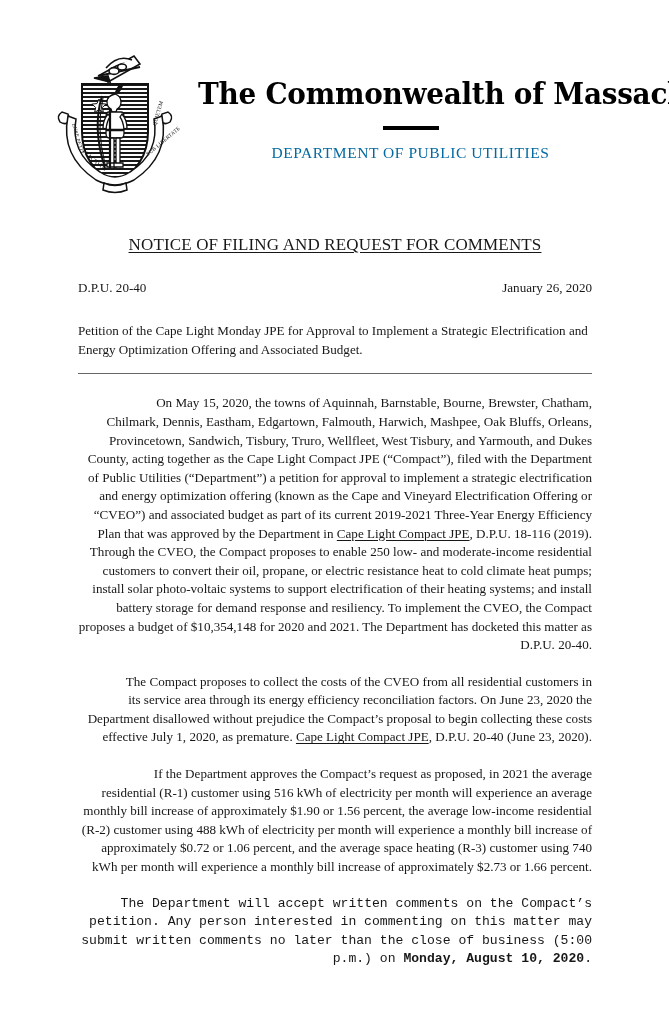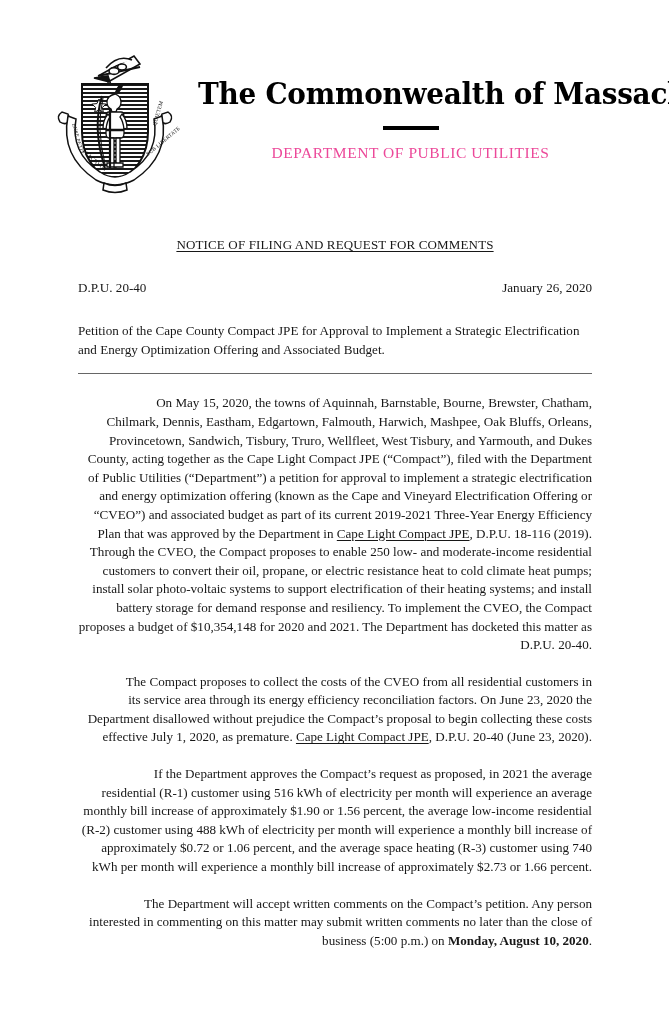--- a/index.html
+++ b/index.html
@@ -66,40 +66,40 @@
     height: 4px;
     background: #000000;
     margin: 16px auto 14px auto;
   }
 
   .dept-title {
     font-family: "Liberation Serif", "DejaVu Serif", serif;
     font-size: 15.5px;
     font-weight: 400;
     letter-spacing: 0.55px;
-    color: #ec4899;
+    color: #0369a1;
     white-space: nowrap;
   }
 
   
   .content {
     position: absolute;
     left: 78px;
     top: 236px;
     width: 514px;
     font-size: 13.1px;
     line-height: 18.6px;
     text-align: left;
   }
 
   .notice-heading {
     text-align: center;
     text-decoration: underline;
     text-underline-offset: 2px;
-    font-size: 13px;
+    font-size: 17px;
     letter-spacing: 0.15px;
     margin-bottom: 24px;
   }
 
   .docket-row {
     display: flex;
     justify-content: space-between;
     align-items: center;
     margin-bottom: 25px;
   }
@@ -113,21 +113,21 @@
     border-top: 1px solid #666666;
     margin: 0 0 20px 0;
     width: 100%;
   }
 
   p.body-para {
     margin: 0 0 18px 0;
     text-indent: 38px;
     text-align: right;
   }
-  p.body-para.last { margin-bottom: 0; }
+  p.body-para.last { margin-bottom: 0; font-family: Liberation Mono, monospace; }
 
   .cite {
     text-decoration: underline;
     text-underline-offset: 2px;
   }
   .bold { font-weight: 700; }
 </style>
 </head>
 <body>
 
@@ -205,21 +205,21 @@
 
   <div class="content">
 
     <div class="notice-heading">NOTICE OF FILING AND REQUEST FOR COMMENTS</div>
 
     <div class="docket-row">
       <span>D.P.U. 20-40</span>
       <span>January 26, 2020</span>
     </div>
 
-    <div class="caption">Petition of the Cape County Compact JPE for Approval to Implement a Strategic Electrification and Energy Optimization Offering and Associated Budget.</div>
+    <div class="caption">Petition of the Cape Light Monday JPE for Approval to Implement a Strategic Electrification and Energy Optimization Offering and Associated Budget.</div>
 
     <hr class="divider">
 
     <p class="body-para"><span>On May 15, 2020, the towns of Aquinnah, Barnstable, Bourne, Brewster, Chatham, Chilmark, Dennis, Eastham, Edgartown, Falmouth, Harwich, Mashpee, Oak Bluffs, Orleans, Provincetown, Sandwich, Tisbury, Truro, Wellfleet, West Tisbury, and Yarmouth, and Dukes County, acting together as the Cape Light Compact JPE (“Compact”), filed with the Department of Public Utilities (“Department”) a petition for approval to implement a strategic electrification and energy optimization offering (known as the Cape and Vineyard Electrification Offering or “CVEO”) and associated budget as part of its current 2019-2021 Three-Year Energy Efficiency Plan that was approved by the Department in </span><span class="cite">Cape Light Compact JPE</span><span>, D.P.U. 18-116 (2019).  Through the CVEO, the Compact proposes to enable 250 low- and moderate-income residential customers to convert their oil, propane, or electric resistance heat to cold climate heat pumps; install solar photo-voltaic systems to support electrification of their heating systems; and install battery storage for demand response and resiliency.  To implement the CVEO, the Compact proposes a budget of $10,354,148 for 2020 and 2021.  The Department has docketed this matter as D.P.U. 20-40.</span></p>
 
     <p class="body-para"><span>The Compact proposes to collect the costs of the CVEO from all residential customers in its service area through its energy efficiency reconciliation factors.  On June 23, 2020 the Department disallowed without prejudice the Compact’s proposal to begin collecting these costs effective July 1, 2020, as premature.  </span><span class="cite">Cape Light Compact JPE</span><span>, D.P.U. 20-40 (June 23, 2020).</span></p>
 
     <p class="body-para">If the Department approves the Compact’s request as proposed, in 2021 the average residential (R-1) customer using 516 kWh of electricity per month will experience an average monthly bill increase of approximately $1.90 or 1.56 percent, the average low-income residential (R-2) customer using 488 kWh of electricity per month will experience a monthly bill increase of approximately $0.72 or 1.06 percent, and the average space heating (R-3) customer using 740 kWh per month will experience a monthly bill increase of approximately $2.73 or 1.66 percent.</p>
 
     <p class="body-para last"><span>The Department will accept written comments on the Compact’s petition.  Any person interested in commenting on this matter may submit written comments no later than the close of business (5:00 p.m.) on </span><span class="bold">Monday, August 10, 2020</span><span>.</span></p>

